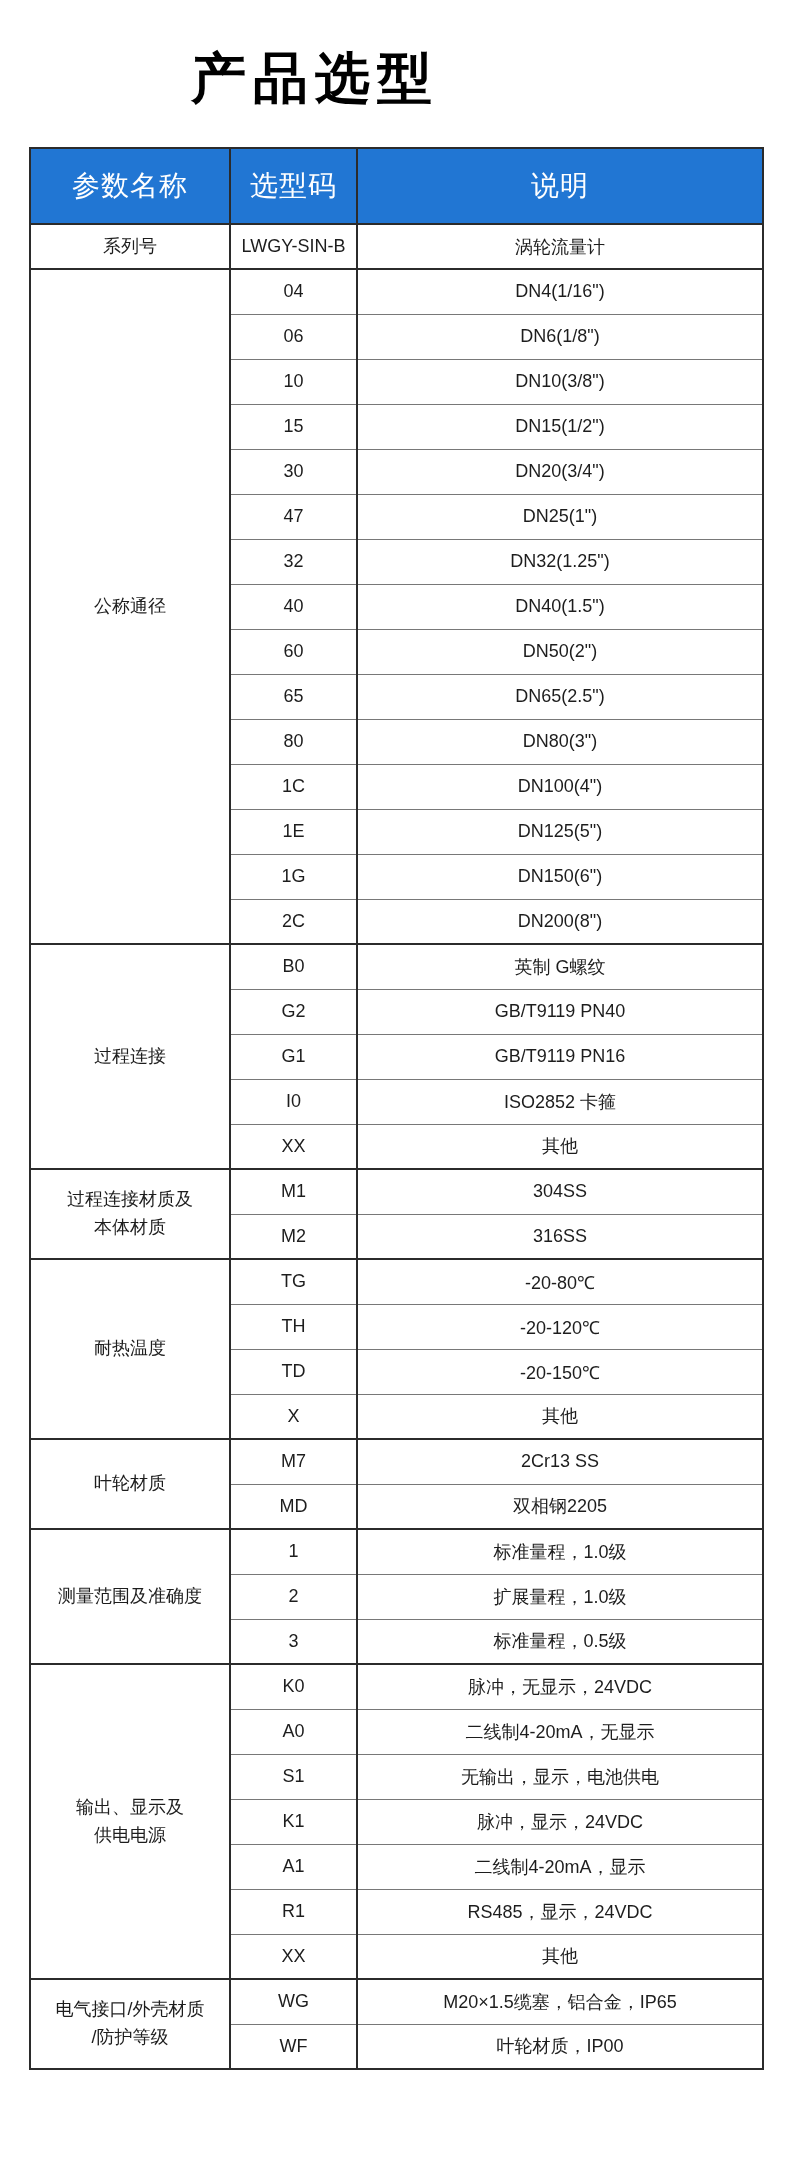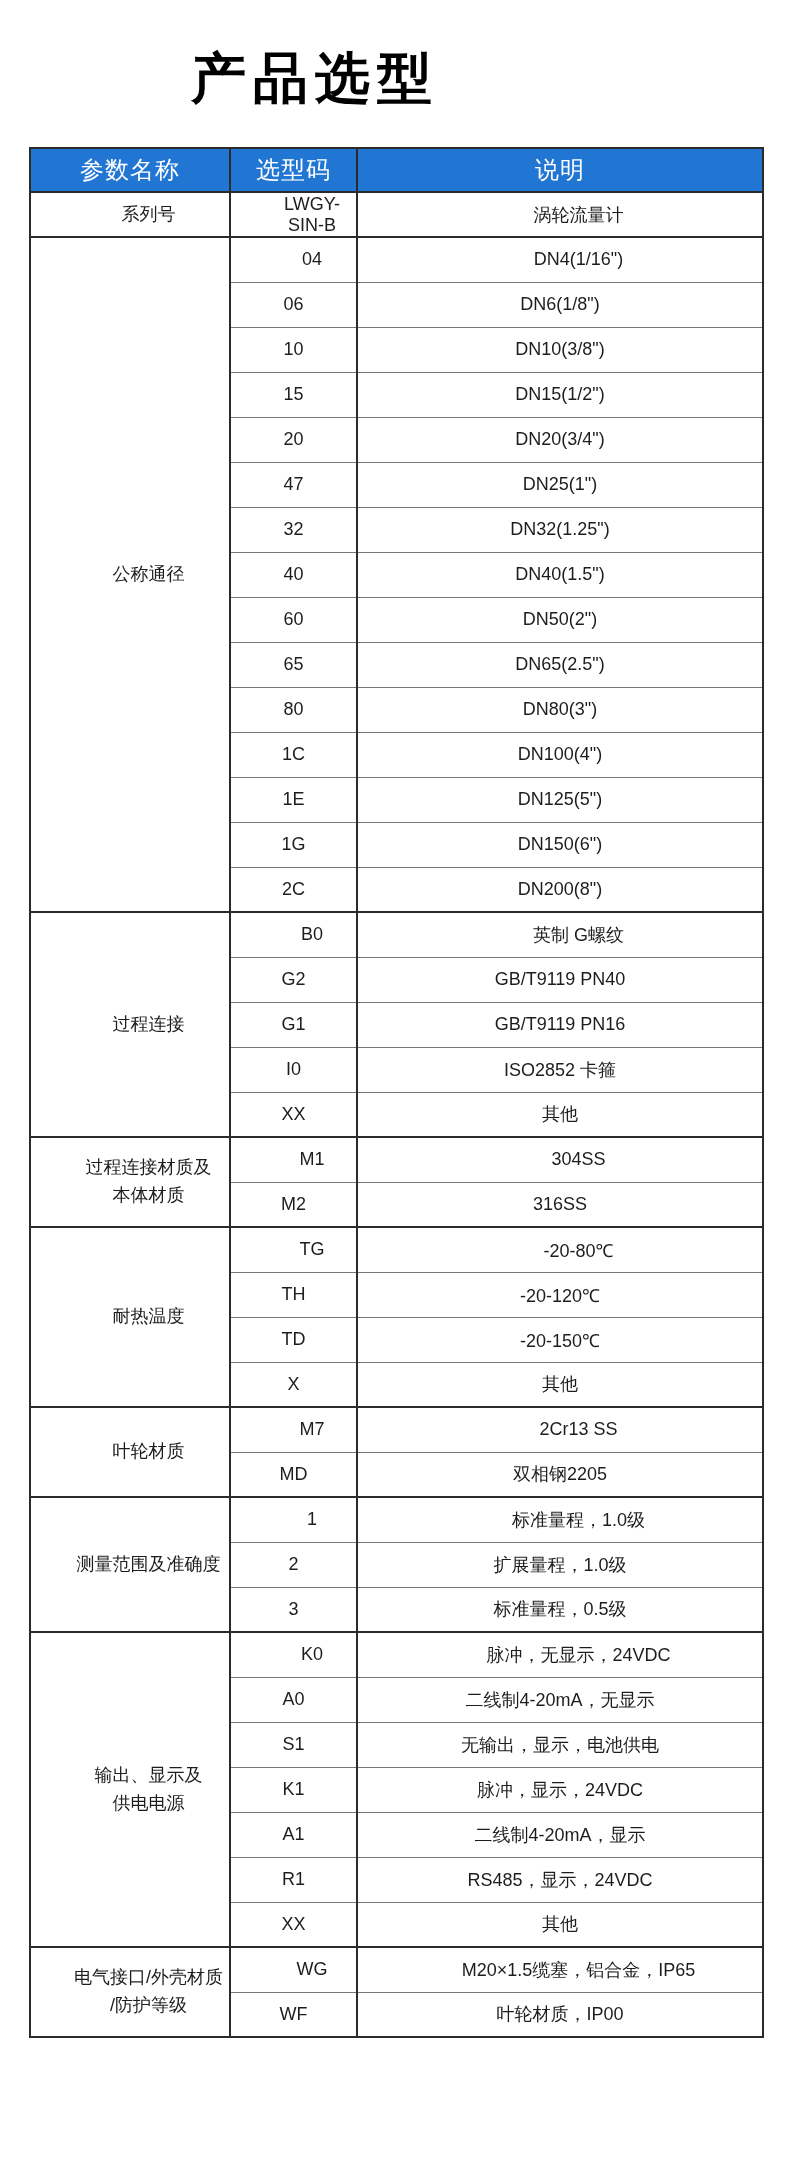--- a/index.html
+++ b/index.html
@@ -42,24 +42,24 @@
     border-collapse: collapse;
     table-layout: fixed;
     border: 2px solid var(--border-dark);
   }
   .sel-table col.c1 { width: 200px; }
   .sel-table col.c2 { width: 127px; }
   .sel-table col.c3 { width: 406px; }
   .sel-table th {
     background: var(--header-bg);
     color: var(--header-text);
-    font-size: 24px;
+    font-size: 28px;
     font-weight: normal;
     height: 44px;
-    padding: 4px;
+    padding: 18px;
     text-align: center;
     letter-spacing: 1px;
     border: 2px solid var(--border-dark);
   }
   .sel-table td {
     height: 45px;
     padding: 0 6px;
     text-align: center;
     vertical-align: middle;
     font-size: 18px;
@@ -68,21 +68,21 @@
   }
   .sel-table td.param {
     border-left: 2px solid var(--border-dark);
     border-right: 2px solid var(--border-dark);
     white-space: pre-line;
     line-height: 1.55;
   }
   .sel-table td.code { border-right: 2px solid var(--border-dark); margin-top: 20px; }
   .sel-table td.desc { border-right: 2px solid var(--border-dark); margin-left: 30px; }
   .sel-table td.code, .sel-table td.desc { border-top: 1px solid var(--border-light); }
-  .sel-table tr.group-start td { border-top: 2px solid var(--border-dark); padding-left: 43px; }
+  .sel-table tr.group-start td { border-top: 2px solid var(--border-dark); }
 </style>
 </head>
 <body>
 
 <div class="page">
   <h1 class="title">产品选型</h1>
 
   <table class="sel-table">
     <colgroup>
       <col class="c1">
@@ -113,21 +113,21 @@
         </tr>
         <tr>
           <td class="code">10</td>
           <td class="desc">DN10(3/8")</td>
         </tr>
         <tr>
           <td class="code">15</td>
           <td class="desc">DN15(1/2")</td>
         </tr>
         <tr>
-          <td class="code">20</td>
+          <td class="code">30</td>
           <td class="desc">DN20(3/4")</td>
         </tr>
         <tr>
           <td class="code">47</td>
           <td class="desc">DN25(1")</td>
         </tr>
         <tr>
           <td class="code">32</td>
           <td class="desc">DN32(1.25")</td>
         </tr>

